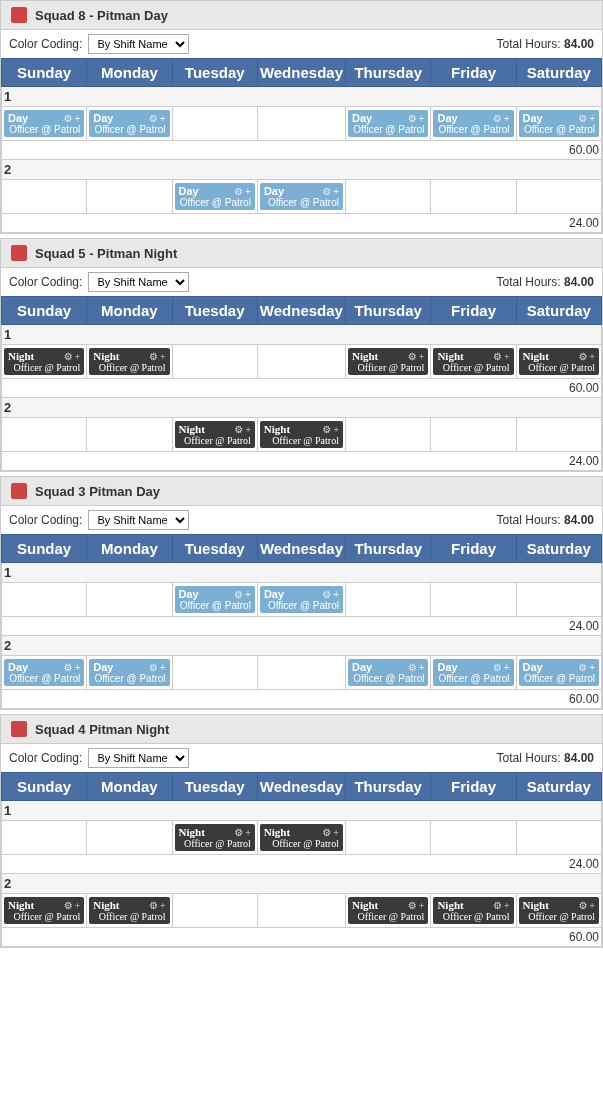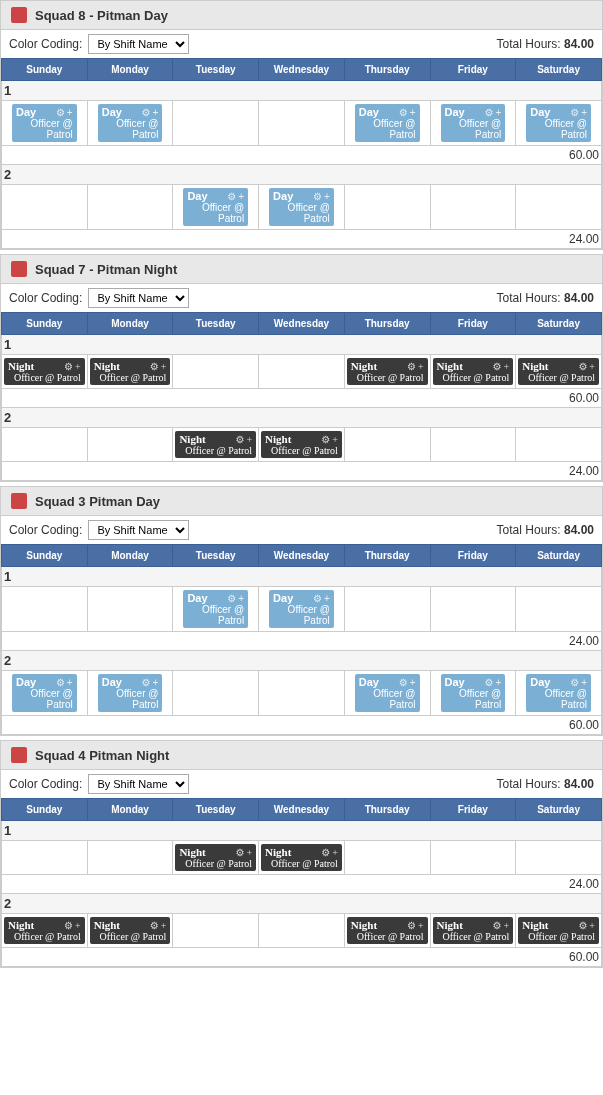--- a/index.html
+++ b/index.html
@@ -8,26 +8,26 @@
     .squad-section { border: 1px solid #ccc; margin-bottom: 4px; }
     .squad-header { background: #e8e8e8; padding: 6px 10px; display: flex; align-items: center; gap: 8px; border-bottom: 1px solid #ccc; }
     .squad-header-icon { width: 16px; height: 16px; background: #cc4444; border-radius: 2px; display: inline-block; flex-shrink: 0; }
     .squad-header-title { font-weight: bold; font-size: 13px; }
 
     .coding-row { display: flex; justify-content: space-between; align-items: center; padding: 4px 8px; background: #fff; }
     .coding-left { display: flex; align-items: center; gap: 6px; font-size: 12px; }
     .coding-select { border: 1px solid #aaa; padding: 2px 4px; font-size: 11px; background: #fff; }
 
     .schedule-table { width: 100%; border-collapse: collapse; }
-    .schedule-table th { background: #4a6fa5; color: #fff; text-align: center; padding: 5px 2px; font-size: 10px; border: 1px solid #3a5f95; }
+    .schedule-table th { background: #4a6fa5; color: #fff; text-align: center; padding: 5px 2px; font-size: 15px; border: 1px solid #3a5f95; }
     .schedule-table td { border: 1px solid #ccc; vertical-align: top; padding: 2px; min-height: 60px; width: 14.28%; }
     .week-label { font-size: 13px; font-weight: bold; padding: 2px 4px; background: #f5f5f5; }
     .week-row td { background: #f5f5f5; }
 
-    .shift-card-day { background: #7bafd4; color: #fff; padding: 2px 4px; margin: 1px 8px; border-radius: 2px; font-size: 11px; }
+    .shift-card-day { background: #7bafd4; color: #fff; padding: 2px 4px; margin: 1px 0; border-radius: 2px; font-size: 11px; }
     .shift-card-night { background: #3a3a3a; color: #fff; padding: 2px 4px; margin: 1px 0; border-radius: 2px; font-size: 11px; font-family: Liberation Serif, serif; }
     .shift-header { display: flex; justify-content: space-between; align-items: center; font-size: 11px; }
     .shift-name { font-weight: bold; }
     .shift-icons { display: flex; gap: 2px; }
     .shift-icon { font-size: 10px; color: rgba(255,255,255,0.8); cursor: pointer; }
     .shift-body { font-size: 10px; text-align: right; }
     .subtotal-cell { text-align: right; padding-right: 6px; font-size: 12px; border-top: none; }
   </style>
 </head>
 <body>
@@ -197,21 +197,21 @@
           <tr>
       <td colspan="7" class="subtotal-cell">24.00</td>
     </tr>
         </tbody>
       </table>
     </div>
 
     <div class="squad-section">
       <div class="squad-header">
         <span class="squad-header-icon"></span>
-        <span class="squad-header-title">Squad 7 - Pitman Night</span>
+        <span class="squad-header-title">Squad 5 - Pitman Night</span>
       </div>
       <div class="coding-row">
         <div class="coding-left">
           <span>Color Coding:</span>
           <select class="coding-select">
             <option>By Shift Name</option>
           </select>
         </div>
         <div>
           Total Hours: <span><b>84.00</b></span>

